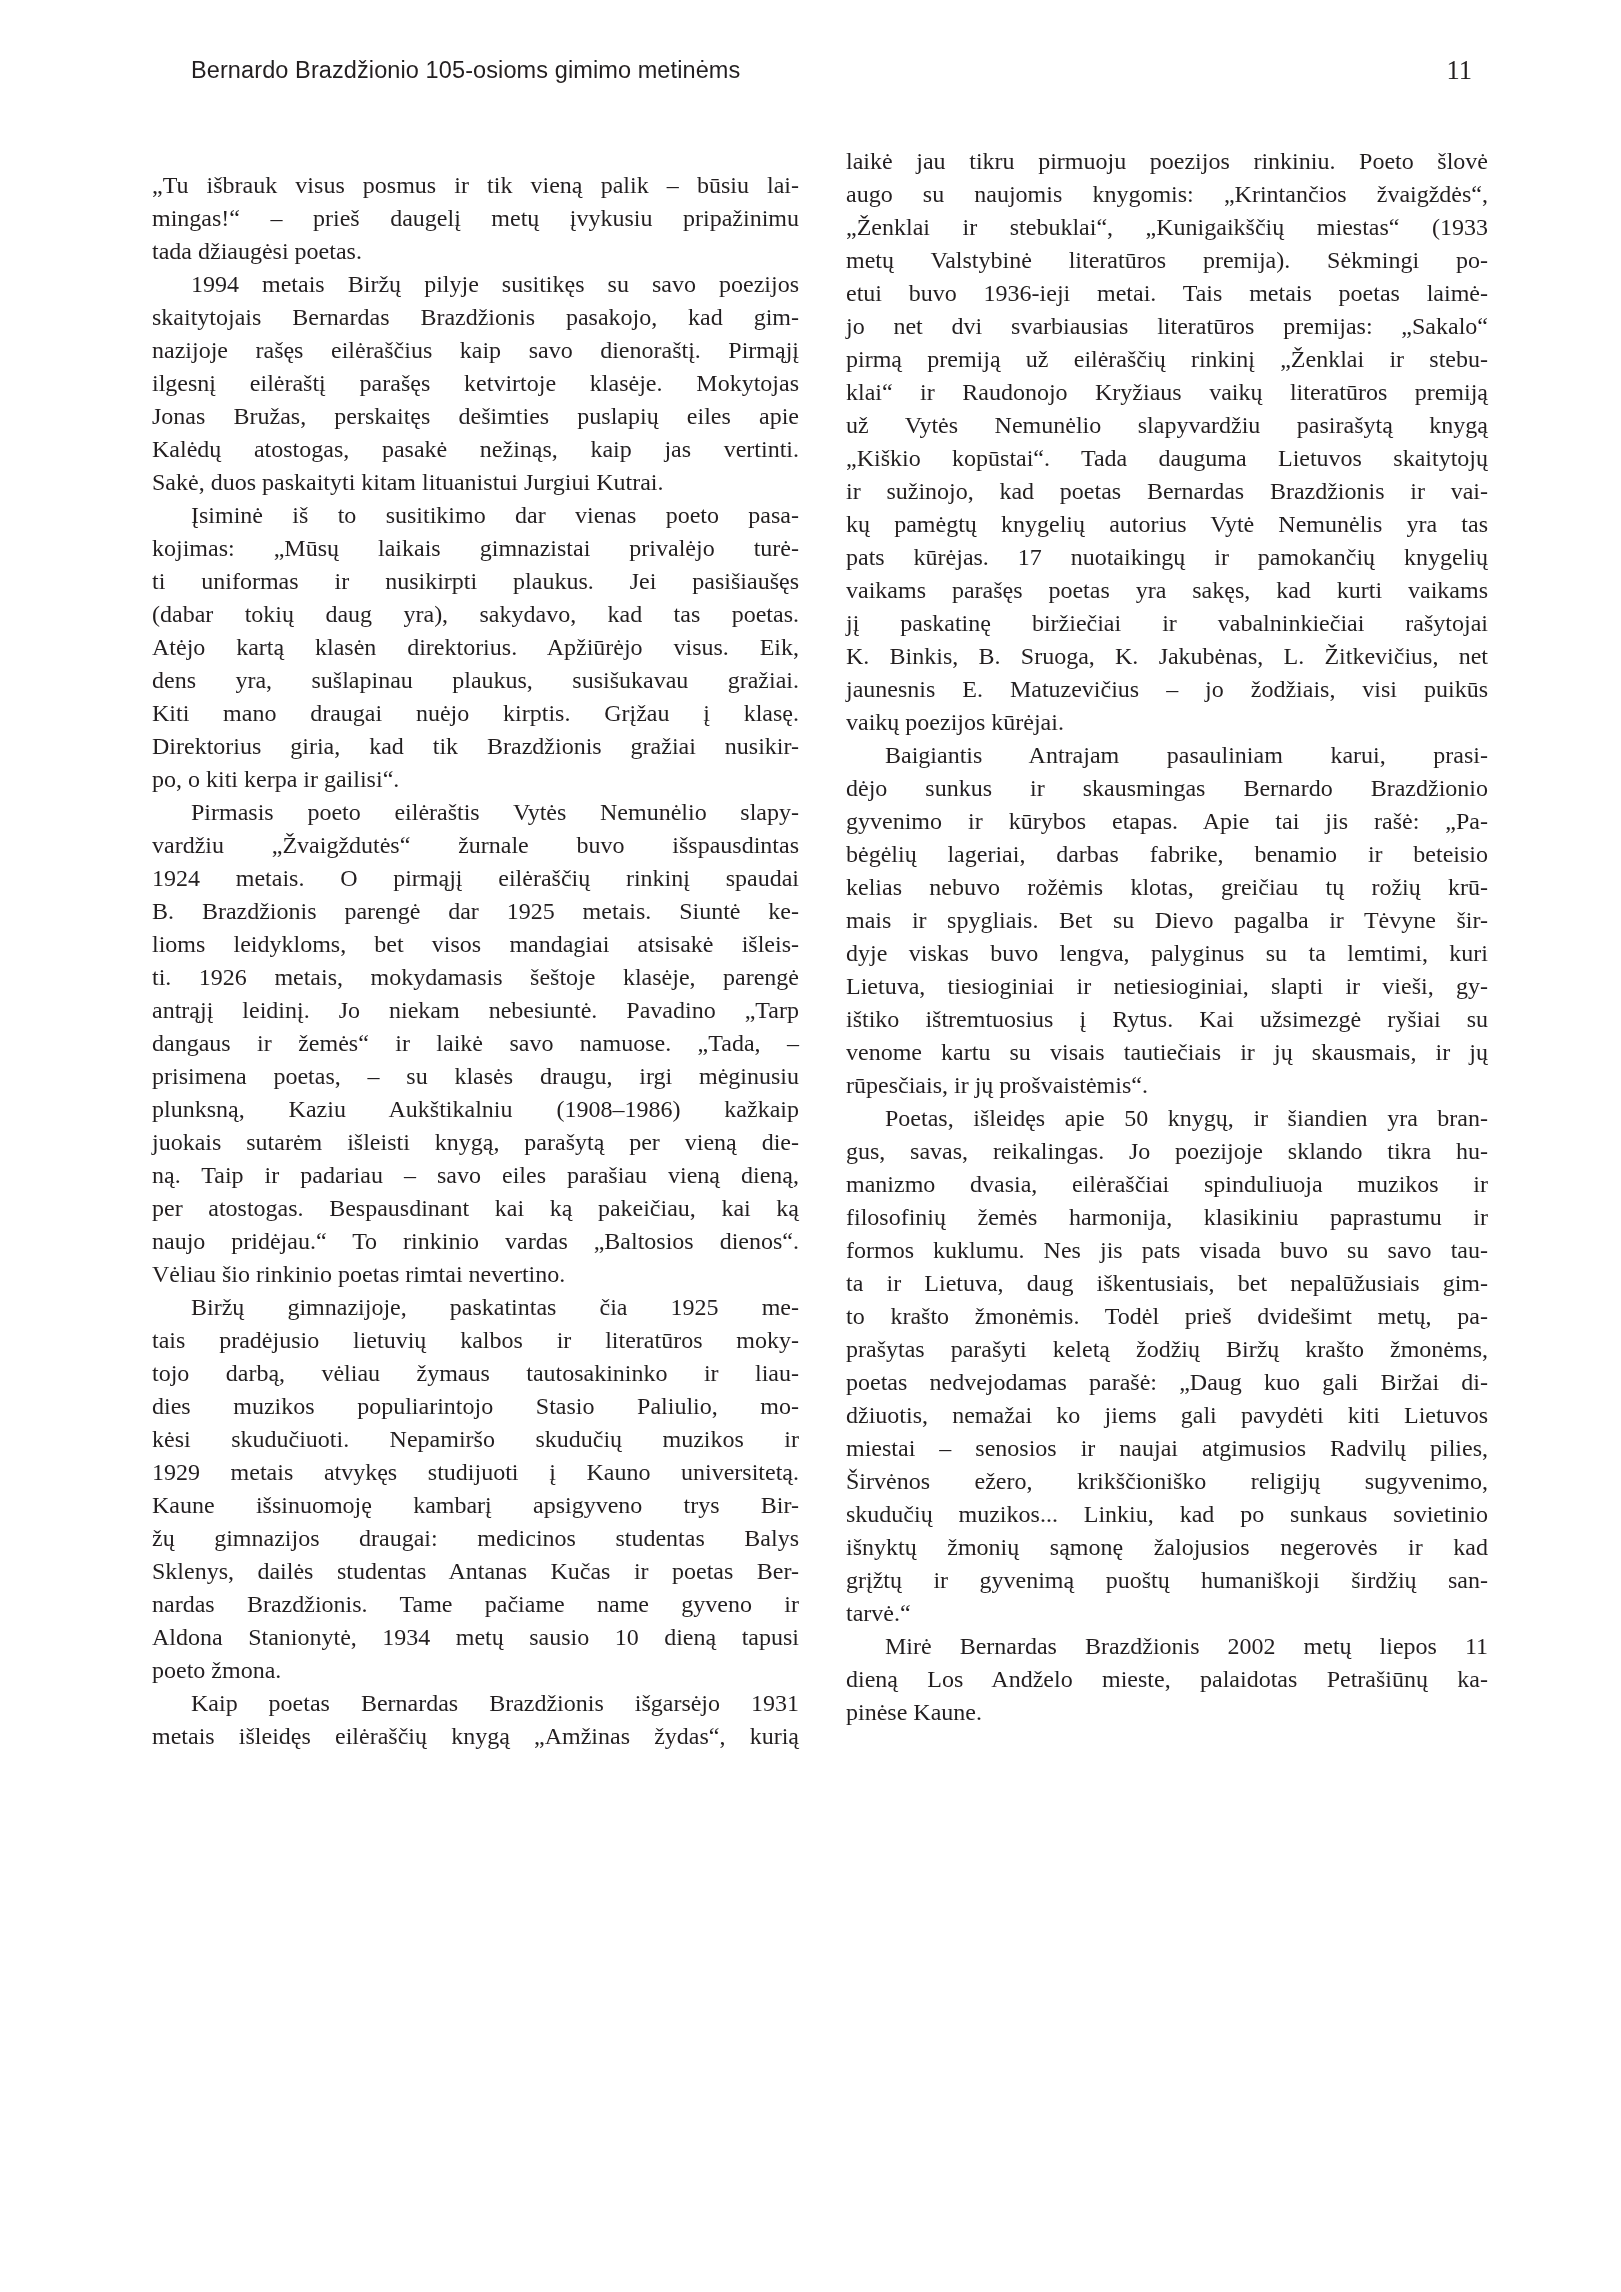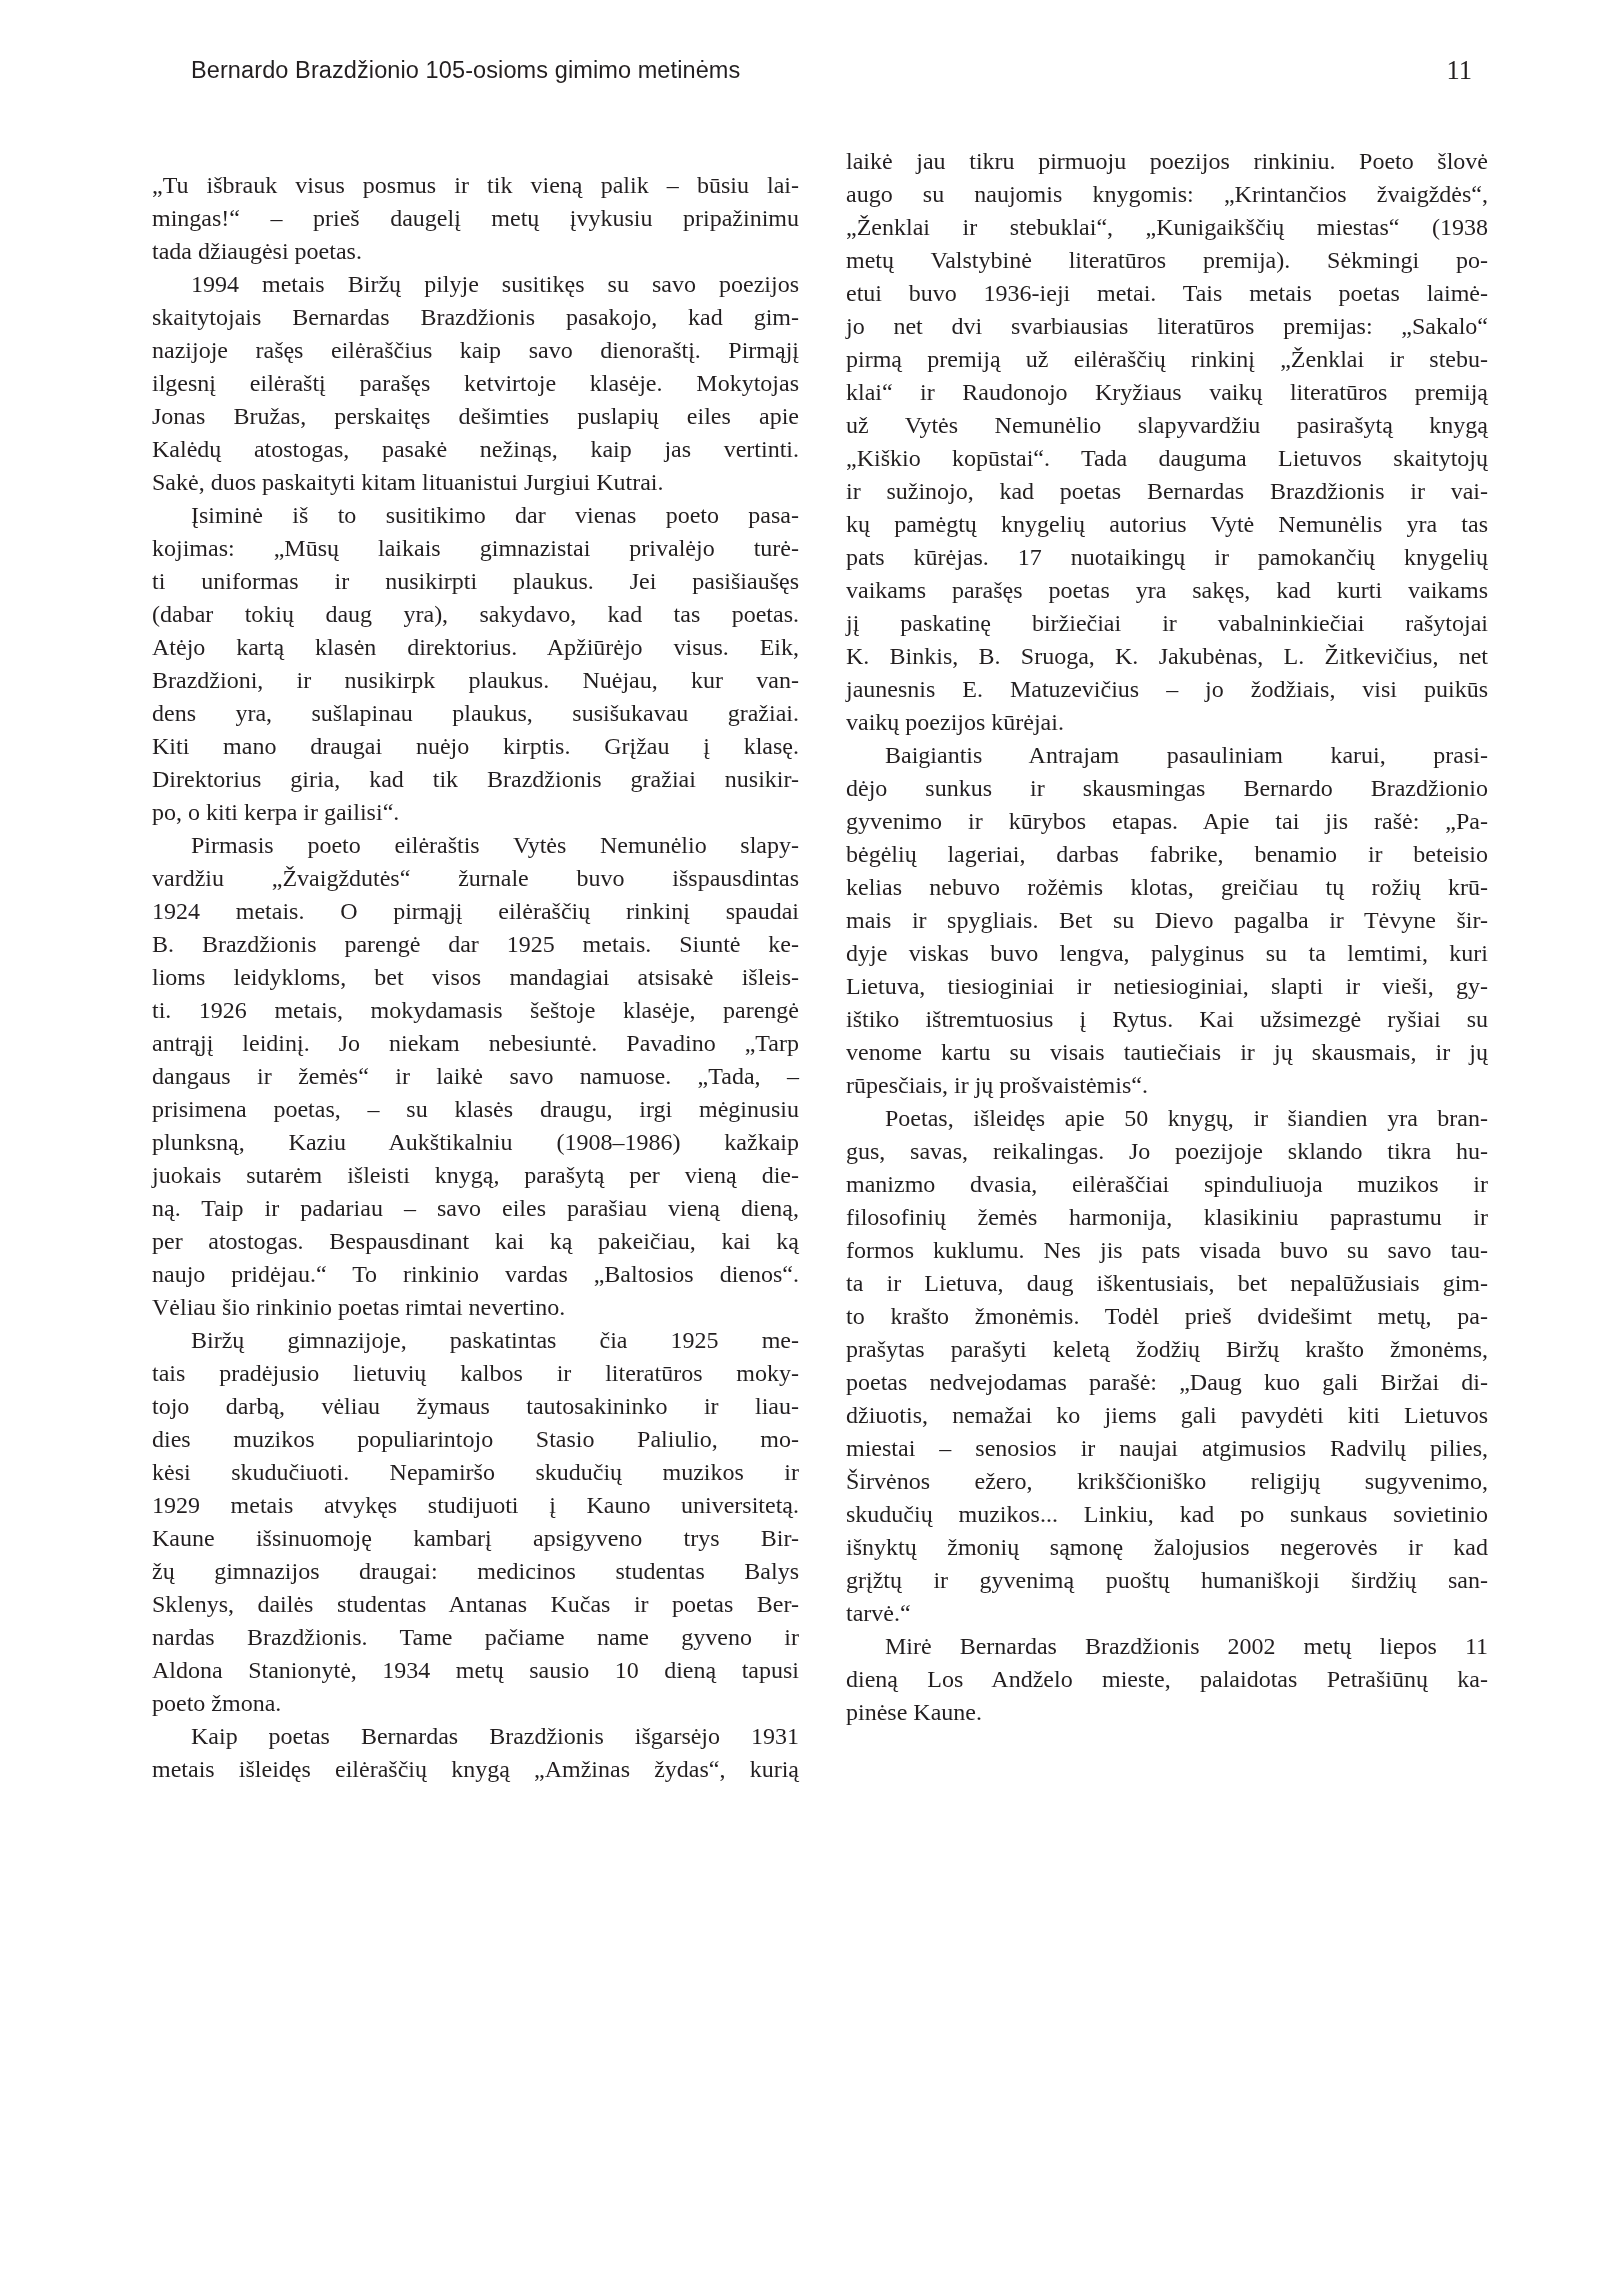--- a/index.html
+++ b/index.html
@@ -47,21 +47,20 @@
       <span class="line">Jonas Bružas, perskaitęs dešimties puslapių eiles apie</span>
       <span class="line">Kalėdų atostogas, pasakė nežinąs, kaip jas vertinti.</span>
       <span class="line last">Sakė, duos paskaityti kitam lituanistui Jurgiui Kutrai.</span>
     </div>
     <div>
       <span class="line indent">Įsiminė iš to susitikimo dar vienas poeto pasa-</span>
       <span class="line">kojimas: „Mūsų laikais gimnazistai privalėjo turė-</span>
       <span class="line">ti uniformas ir nusikirpti plaukus. Jei pasišiaušęs</span>
       <span class="line">(dabar tokių daug yra), sakydavo, kad tas poetas.</span>
       <span class="line">Atėjo kartą klasėn direktorius. Apžiūrėjo visus. Eik,</span>
-      <span class="line">Brazdžioni, ir nusikirpk plaukus. Nuėjau, kur van-</span>
       <span class="line">dens yra, sušlapinau plaukus, susišukavau gražiai.</span>
       <span class="line">Kiti mano draugai nuėjo kirptis. Grįžau į klasę.</span>
       <span class="line">Direktorius giria, kad tik Brazdžionis gražiai nusikir-</span>
       <span class="line last">po, o kiti kerpa ir gailisi“.</span>
     </div>
     <div>
       <span class="line indent">Pirmasis poeto eilėraštis Vytės Nemunėlio slapy-</span>
       <span class="line">vardžiu „Žvaigždutės“ žurnale buvo išspausdintas</span>
       <span class="line">1924 metais. O pirmąjį eilėraščių rinkinį spaudai</span>
       <span class="line">B. Brazdžionis parengė dar 1925 metais. Siuntė ke-</span>
@@ -93,21 +92,21 @@
     </div>
     <div>
       <span class="line indent">Kaip poetas Bernardas Brazdžionis išgarsėjo 1931</span>
       <span class="line">metais išleidęs eilėraščių knygą „Amžinas žydas“, kurią</span>
     </div>
   </div>
 <div class="col col-right" id="col1">
     <div>
       <span class="line">laikė jau tikru pirmuoju poezijos rinkiniu. Poeto šlovė</span>
       <span class="line">augo su naujomis knygomis: „Krintančios žvaigždės“,</span>
-      <span class="line">„Ženklai ir stebuklai“, „Kunigaikščių miestas“ (1938</span>
+      <span class="line">„Ženklai ir stebuklai“, „Kunigaikščių miestas“ (1933</span>
       <span class="line">metų Valstybinė literatūros premija). Sėkmingi po-</span>
       <span class="line">etui buvo 1936-ieji metai. Tais metais poetas laimė-</span>
       <span class="line">jo net dvi svarbiausias literatūros premijas: „Sakalo“</span>
       <span class="line">pirmą premiją už eilėraščių rinkinį „Ženklai ir stebu-</span>
       <span class="line">klai“ ir Raudonojo Kryžiaus vaikų literatūros premiją</span>
       <span class="line">už Vytės Nemunėlio slapyvardžiu pasirašytą knygą</span>
       <span class="line">„Kiškio kopūstai“. Tada dauguma Lietuvos skaitytojų</span>
       <span class="line">ir sužinojo, kad poetas Bernardas Brazdžionis ir vai-</span>
       <span class="line">kų pamėgtų knygelių autorius Vytė Nemunėlis yra tas</span>
       <span class="line">pats kūrėjas. 17 nuotaikingų ir pamokančių knygelių</span>

